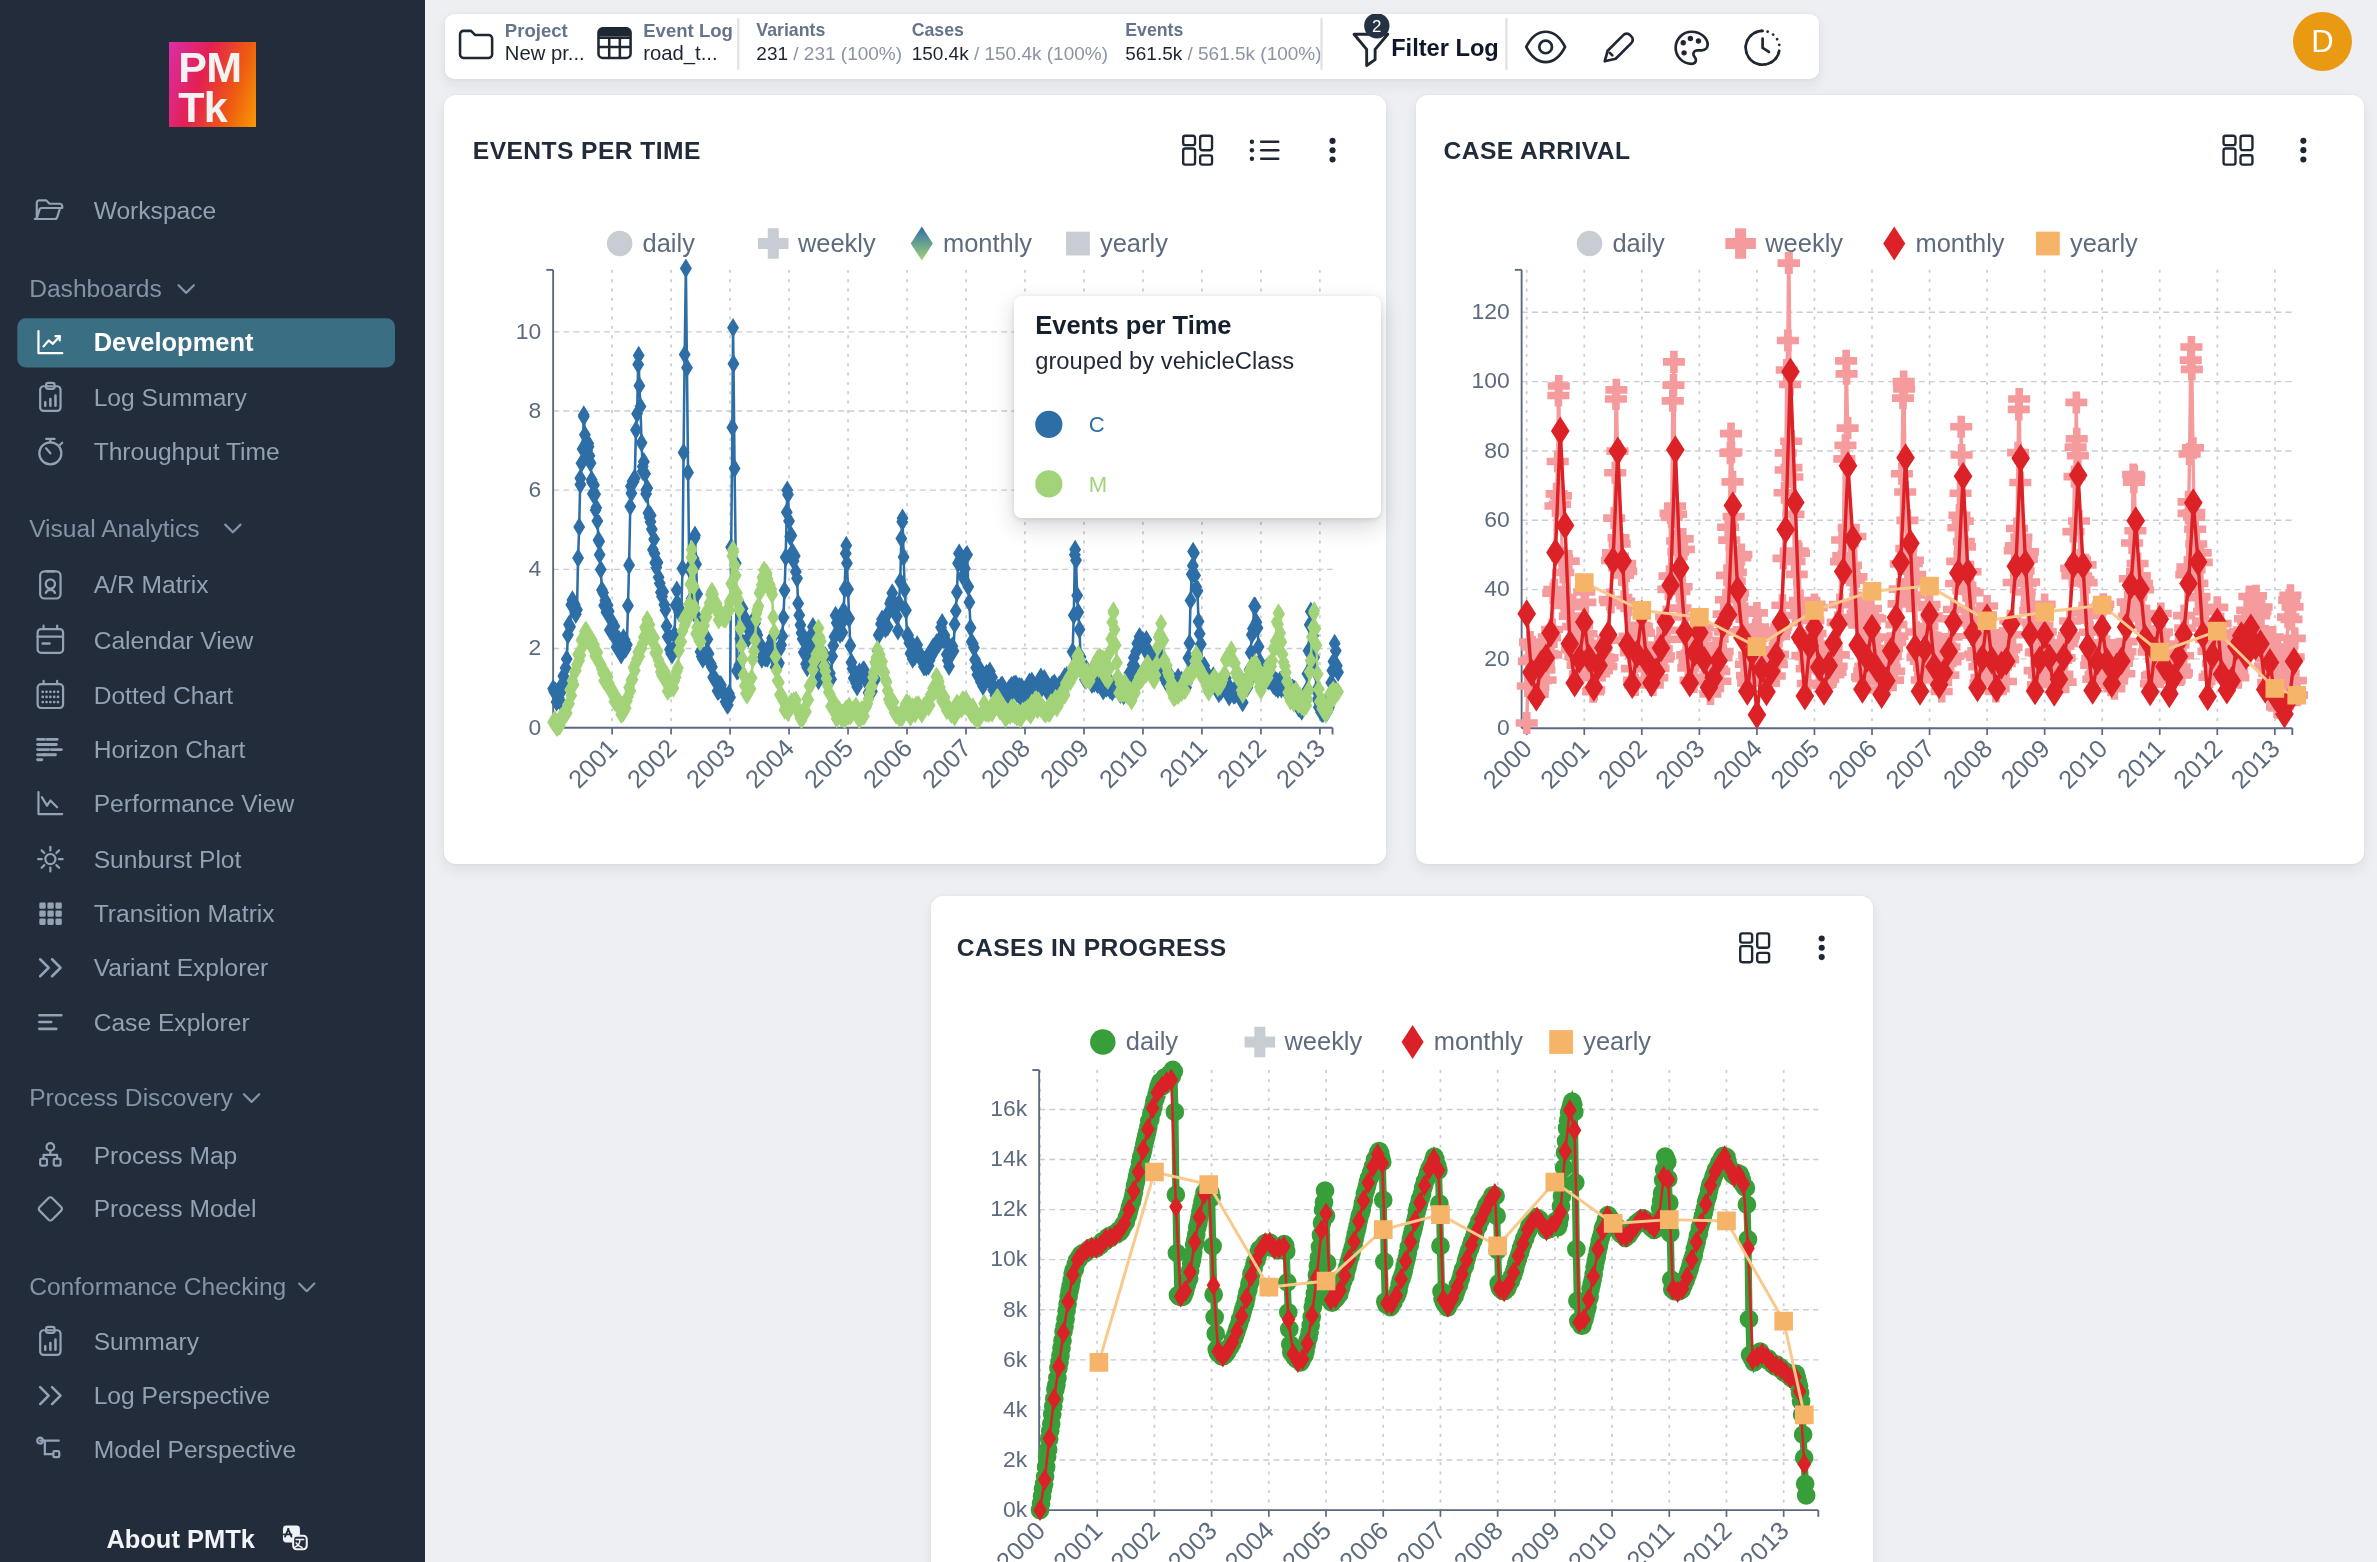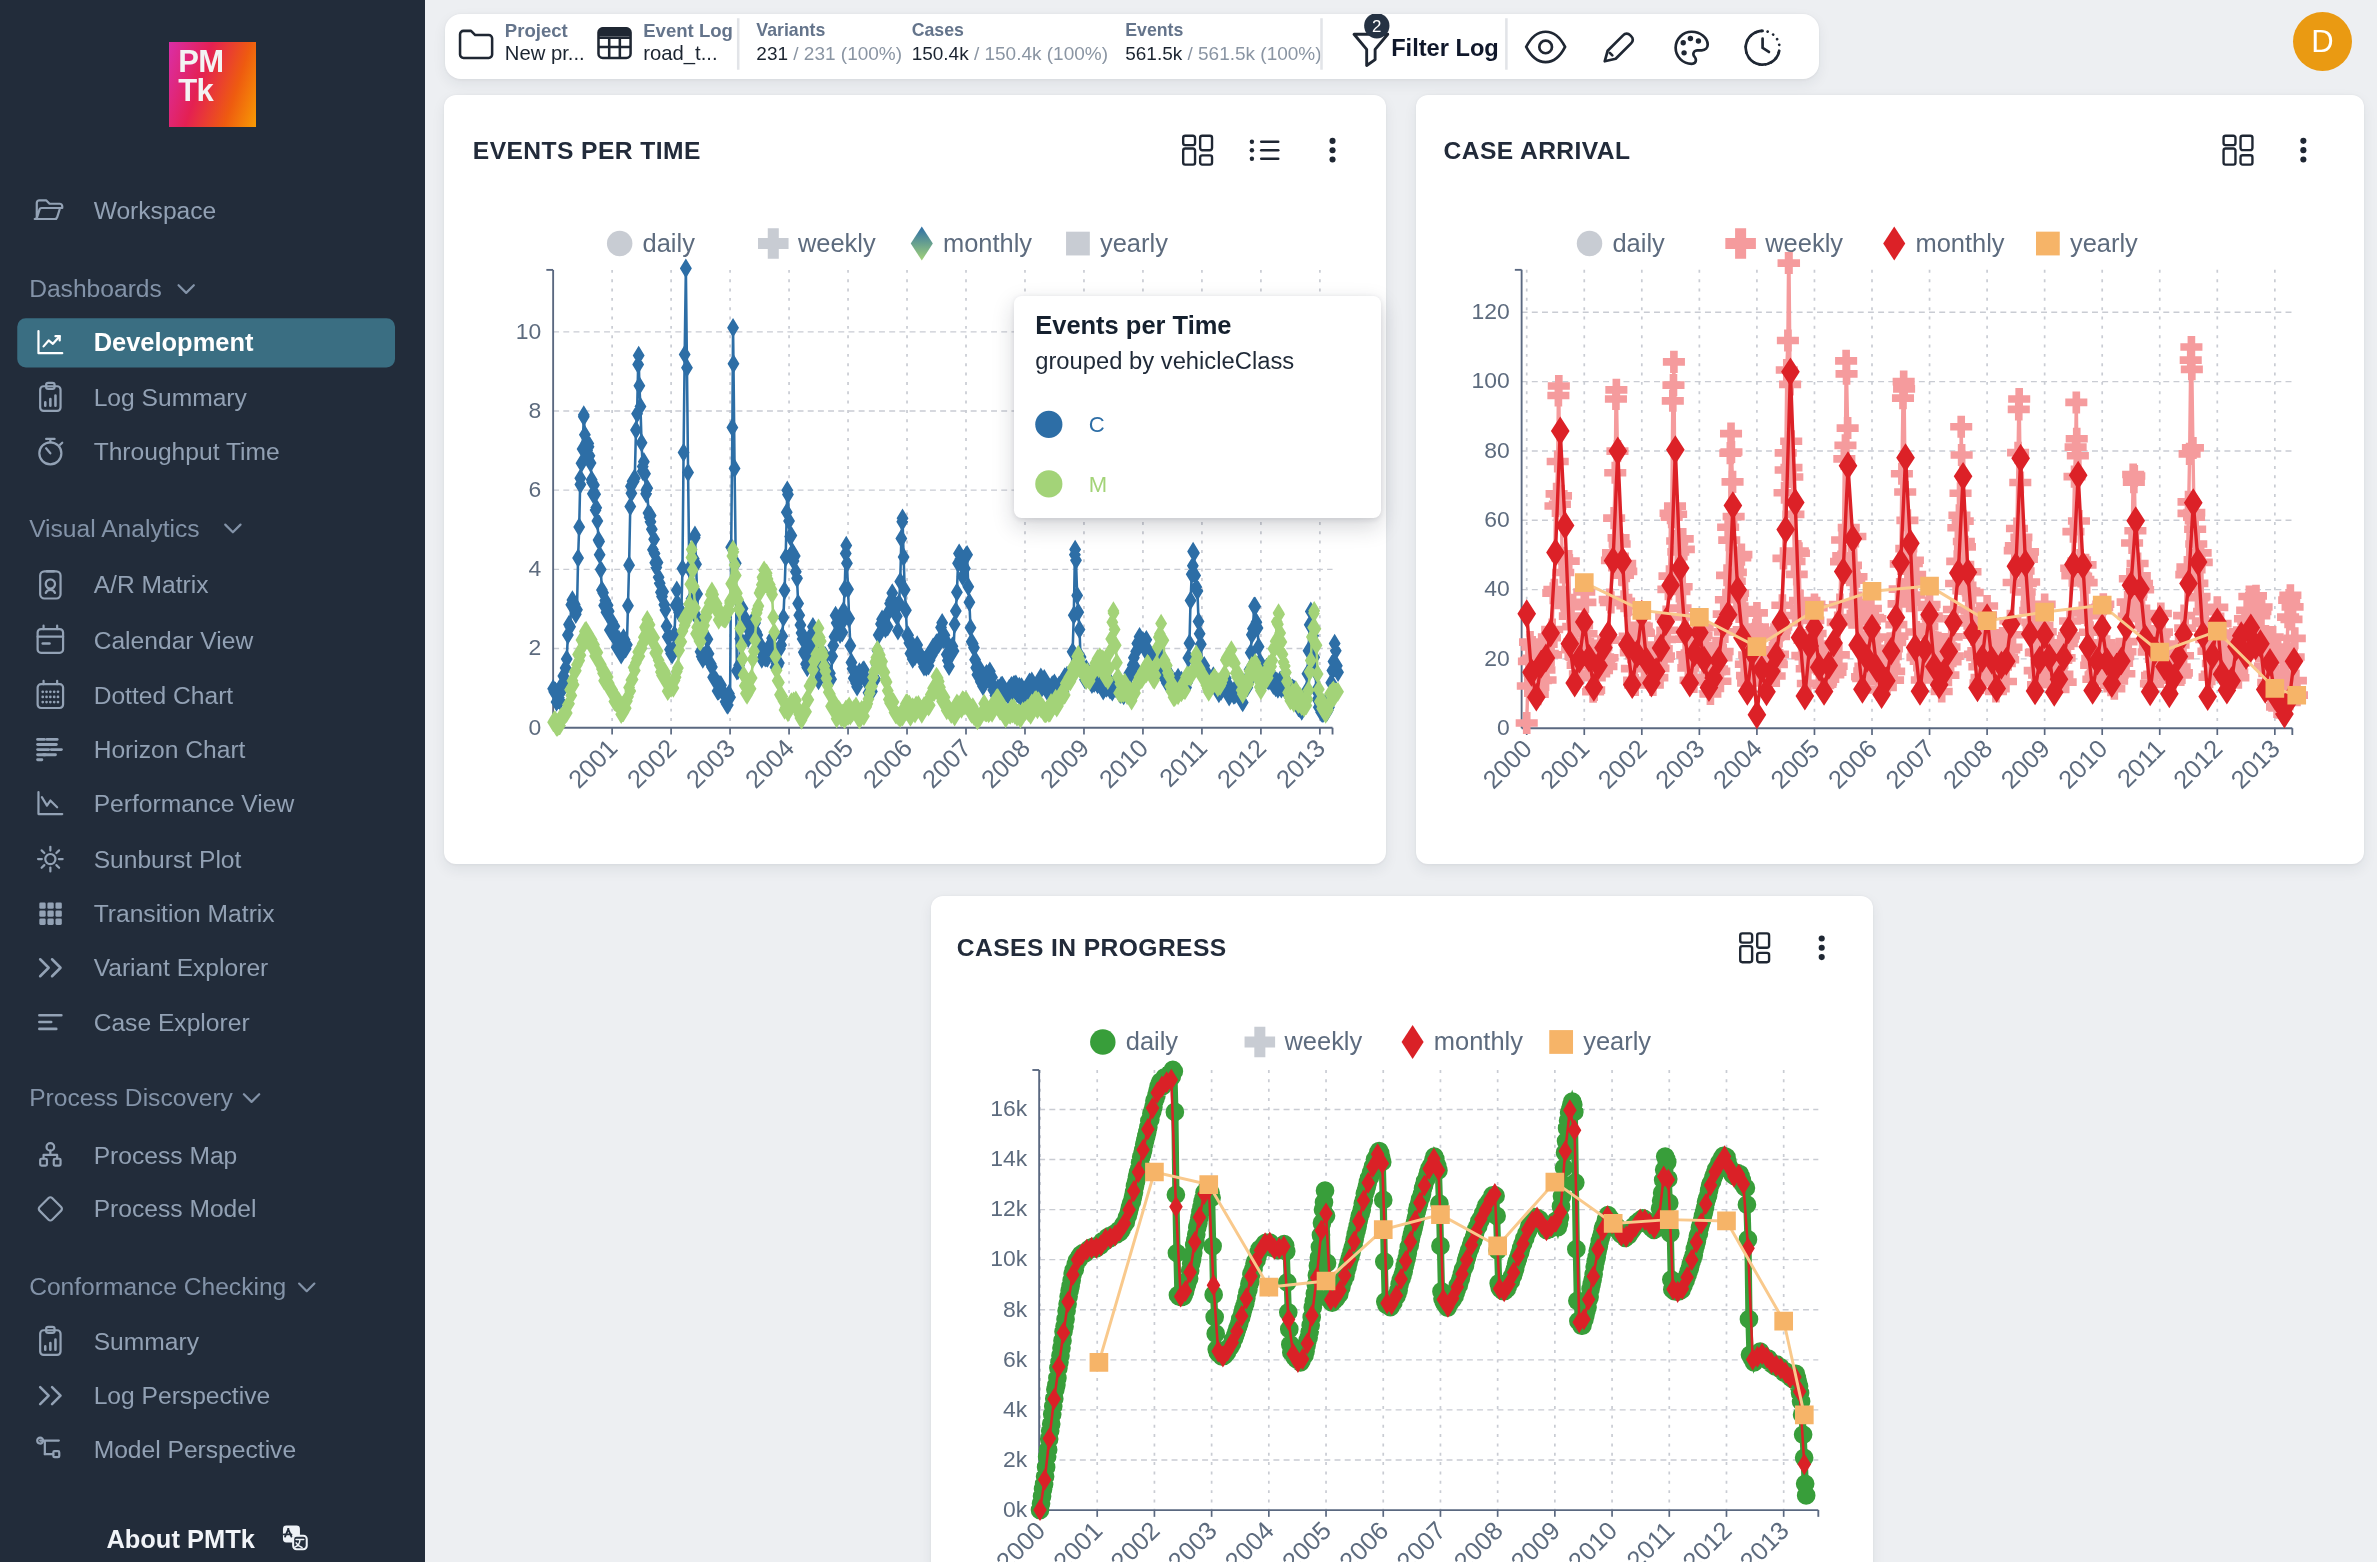--- a/index.html
+++ b/index.html
@@ -1,19 +1,19 @@
 <!DOCTYPE html>
 <html style="font-size:13.6px"><head><meta charset="utf-8"><title>PMTk</title><style>
 *{margin:0;padding:0;box-sizing:border-box}
 html,body{width:2377px;height:1562px;overflow:hidden;background:#edeff2;font-family:"Liberation Sans",sans-serif}
 .card{position:absolute;background:#fff;border-radius:12px;box-shadow:0 5.1px 13.6px rgba(30,41,59,.07),0 0.8px 2.5px rgba(30,41,59,.05)}
 </style></head>
 <body>
 <div style="position:absolute;left:0;top:0;width:425px;height:1562px;background:#222c3a">
-    <div style="position:absolute;left:169px;top:42px;width:87px;height:85px;background:linear-gradient(108deg,#da2ea8 0%,#e42052 38%,#ee5b10 72%,#f89b03 100%);color:#f3f3f3;font-weight:700;font-size:31px;line-height:0.92;padding-left:9.3px;padding-top:6px;box-sizing:border-box;letter-spacing:-0.8px">PM<br>Tk</div>
+    <div style="position:absolute;left:169px;top:42px;width:87px;height:85px;background:linear-gradient(108deg,#da2ea8 0%,#e42052 38%,#ee5b10 72%,#f89b03 100%);color:#f3f3f3;font-weight:700;font-size:43px;line-height:0.92;padding-left:9.3px;padding-top:6px;box-sizing:border-box;letter-spacing:-0.8px">PM<br>Tk</div>
     <svg width="425" height="1562" style="position:absolute;left:0;top:0" viewBox="0 0 500 1840">
       <g transform="translate(59,248)" fill="none" stroke="#93a2b5" stroke-width="2.6" stroke-linecap="round" stroke-linejoin="round">
         <path d="M-16 10 v-19 a3 3 0 0 1 3-3 h8 l4 4 h12 a3 3 0 0 1 3 3 v2 h-24 a3 3 0 0 0-3 2.6 l-2.5 8 a3 3 0 0 1-2.9 2.4 h23.6 a3 3 0 0 0 2.9-2.2 l2.8-9"></path>
       </g>
       <text x="110" y="258" font-size="29" fill="#92a1b4" font-family="&quot;Liberation Sans&quot;, sans-serif">Workspace</text>
       <text x="34" y="350" font-size="29" fill="#8393a8" font-family="&quot;Liberation Sans&quot;, sans-serif">Dashboards</text>
       <path d="M210 336 l9 9 9-9" fill="none" stroke="#8393a8" stroke-width="2.6" stroke-linecap="round" stroke-linejoin="round"></path>
       <rect x="20" y="375" width="445" height="58" rx="10" fill="#3a6e82"></rect>
       <g transform="translate(59,404)" fill="none" stroke="#ffffff" stroke-width="2.6" stroke-linecap="round" stroke-linejoin="round">
         <path d="M-14 -14 v26 h28"></path>
@@ -155,21 +155,21 @@
       <text x="125" y="1823" font-size="30" font-weight="700" fill="#f1f4f8" font-family="&quot;Liberation Sans&quot;, sans-serif">About PMTk</text>
       <g transform="translate(347,1811)" fill="none" stroke="#eef2f7" stroke-width="2.4" stroke-linecap="round" stroke-linejoin="round">
         <rect x="-14" y="-14" width="20" height="20" rx="4" fill="#eef2f7" stroke="none"></rect>
         <path d="M-8 -10 l4 9 m-7.5 0 l4 -9 m-5.5 6.5 h9" stroke="#222c3a" stroke-width="2.2"></path>
         <path d="M8 -6 v-2 a4 4 0 0 0-4-4" opacity="0"></path>
         <rect x="-2" y="-2" width="16" height="16" rx="4" fill="#222c3a" stroke="#eef2f7"></rect>
         <path d="M1.5 2.5 h9 m-4.5 0 c0 4-2.5 7.5-6 9 m1.5-5 c1.5 2.5 4 4.5 7 5.5" stroke="#eef2f7" stroke-width="1.8"></path>
       </g>
     </svg>
   </div>
-<div class="card" style="left:445px;top:13.6px;width:1374px;height:65px;border-radius:16px">
+<div class="card" style="left:445px;top:13.6px;width:1374px;height:65px;border-radius:9px">
     <svg width="1374" height="65" style="position:absolute;left:0;top:0" viewBox="0 0 1618 77">
       <g transform="translate(32,34)" fill="none" stroke="#1f2733" stroke-width="3" stroke-linecap="round" stroke-linejoin="round">
         <path d="M-19 14 v-24 a4 4 0 0 1 4-4 h9 l5 5 h16 a4 4 0 0 1 4 4 v19 a4 4 0 0 1-4 4 h-30 a4 4 0 0 1-4-4 z"></path>
       </g>
       <text x="66" y="27" font-size="22" font-weight="700" fill="#64748b" font-family="&quot;Liberation Sans&quot;, sans-serif">Project</text>
       <text x="66" y="54" font-size="24" fill="#1b2430" font-family="&quot;Liberation Sans&quot;, sans-serif">New pr...</text>
       <g transform="translate(196,34)" stroke="#1f2733" fill="none" stroke-width="3">
         <rect x="-19" y="-17" width="38" height="35" rx="5"></rect>
         <path d="M-19 -6 h38 M-19 5 h38 M-6.3 -6 v23 M6.3 -6 v23"></path>
         <path d="M-19 -8 v-5 a5 5 0 0 1 5-5 h28 a5 5 0 0 1 5 5 v5 z" fill="#1f2733" stroke="none"></path>

